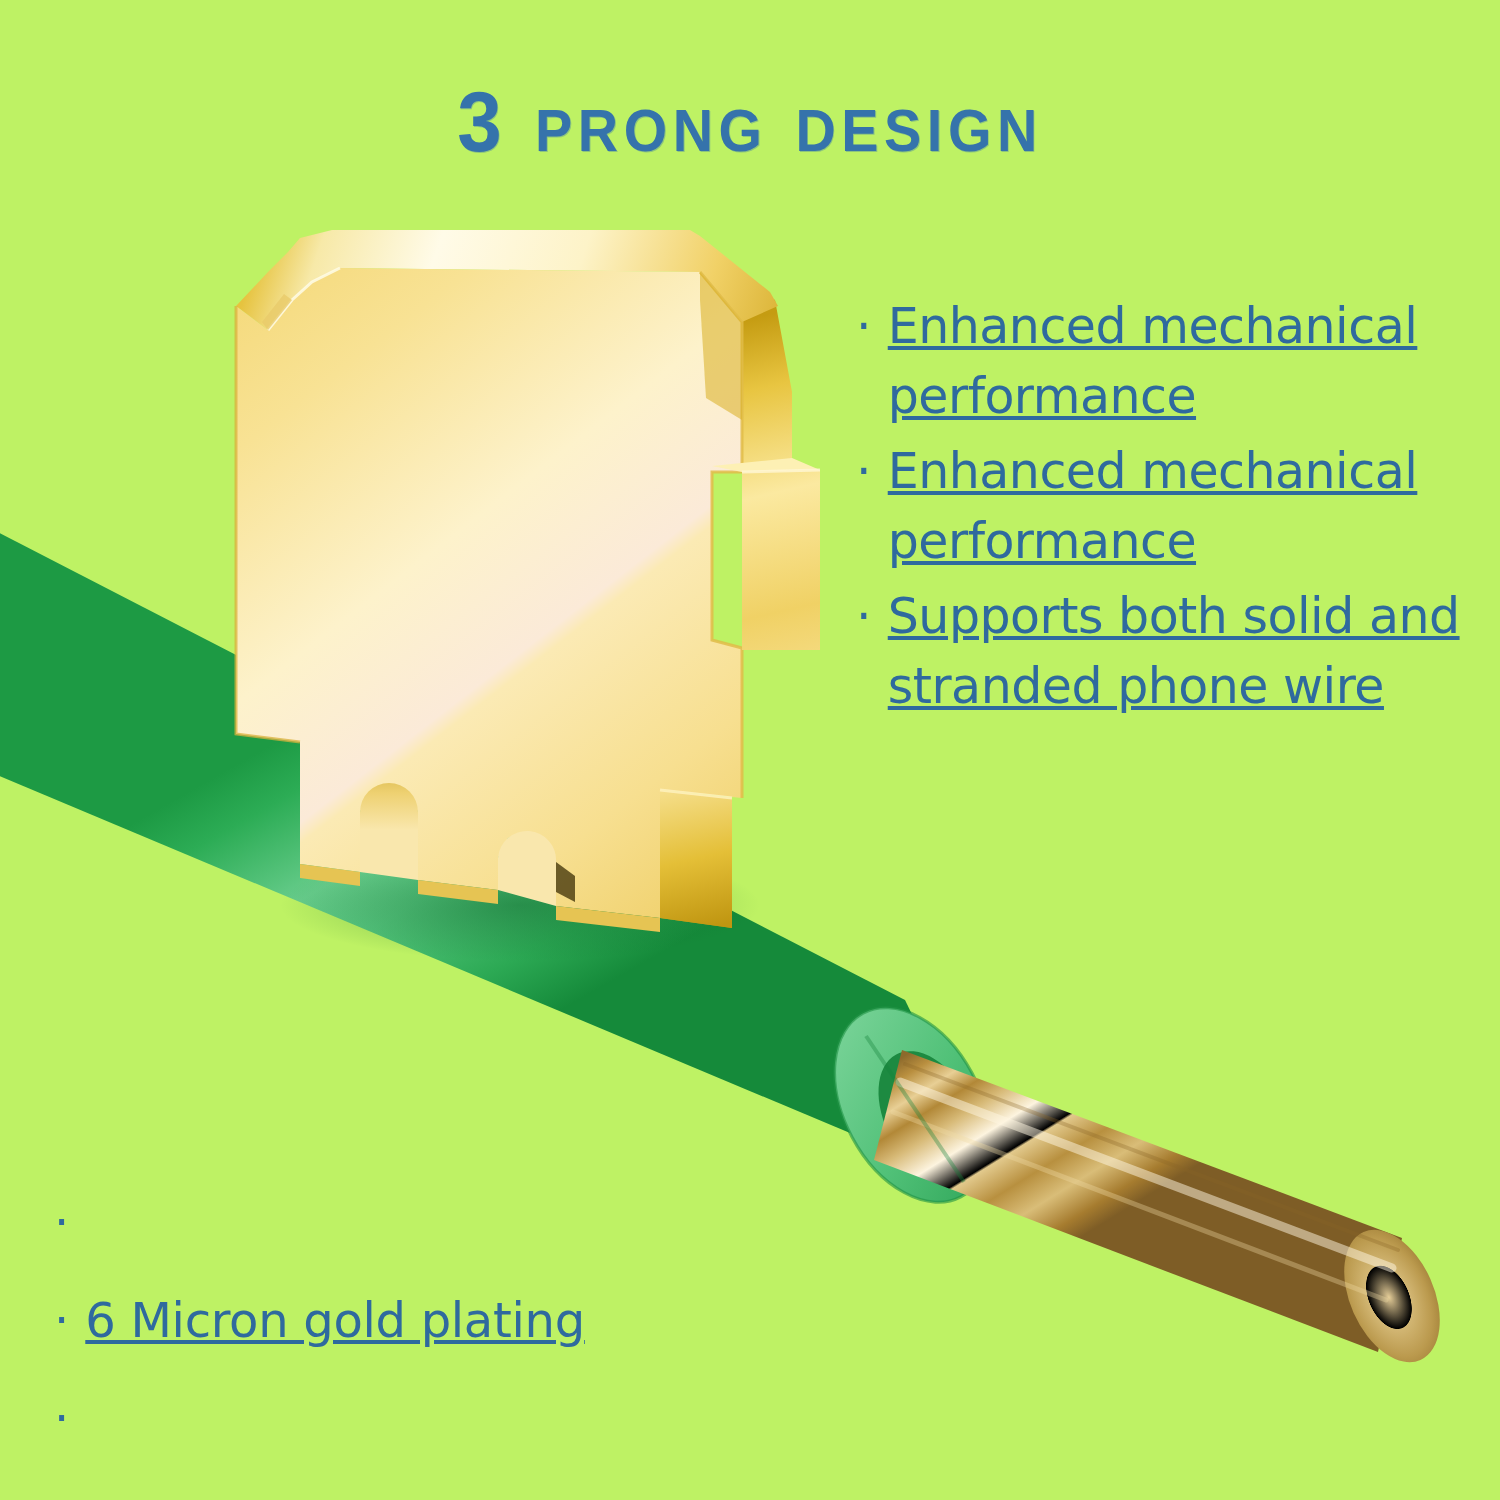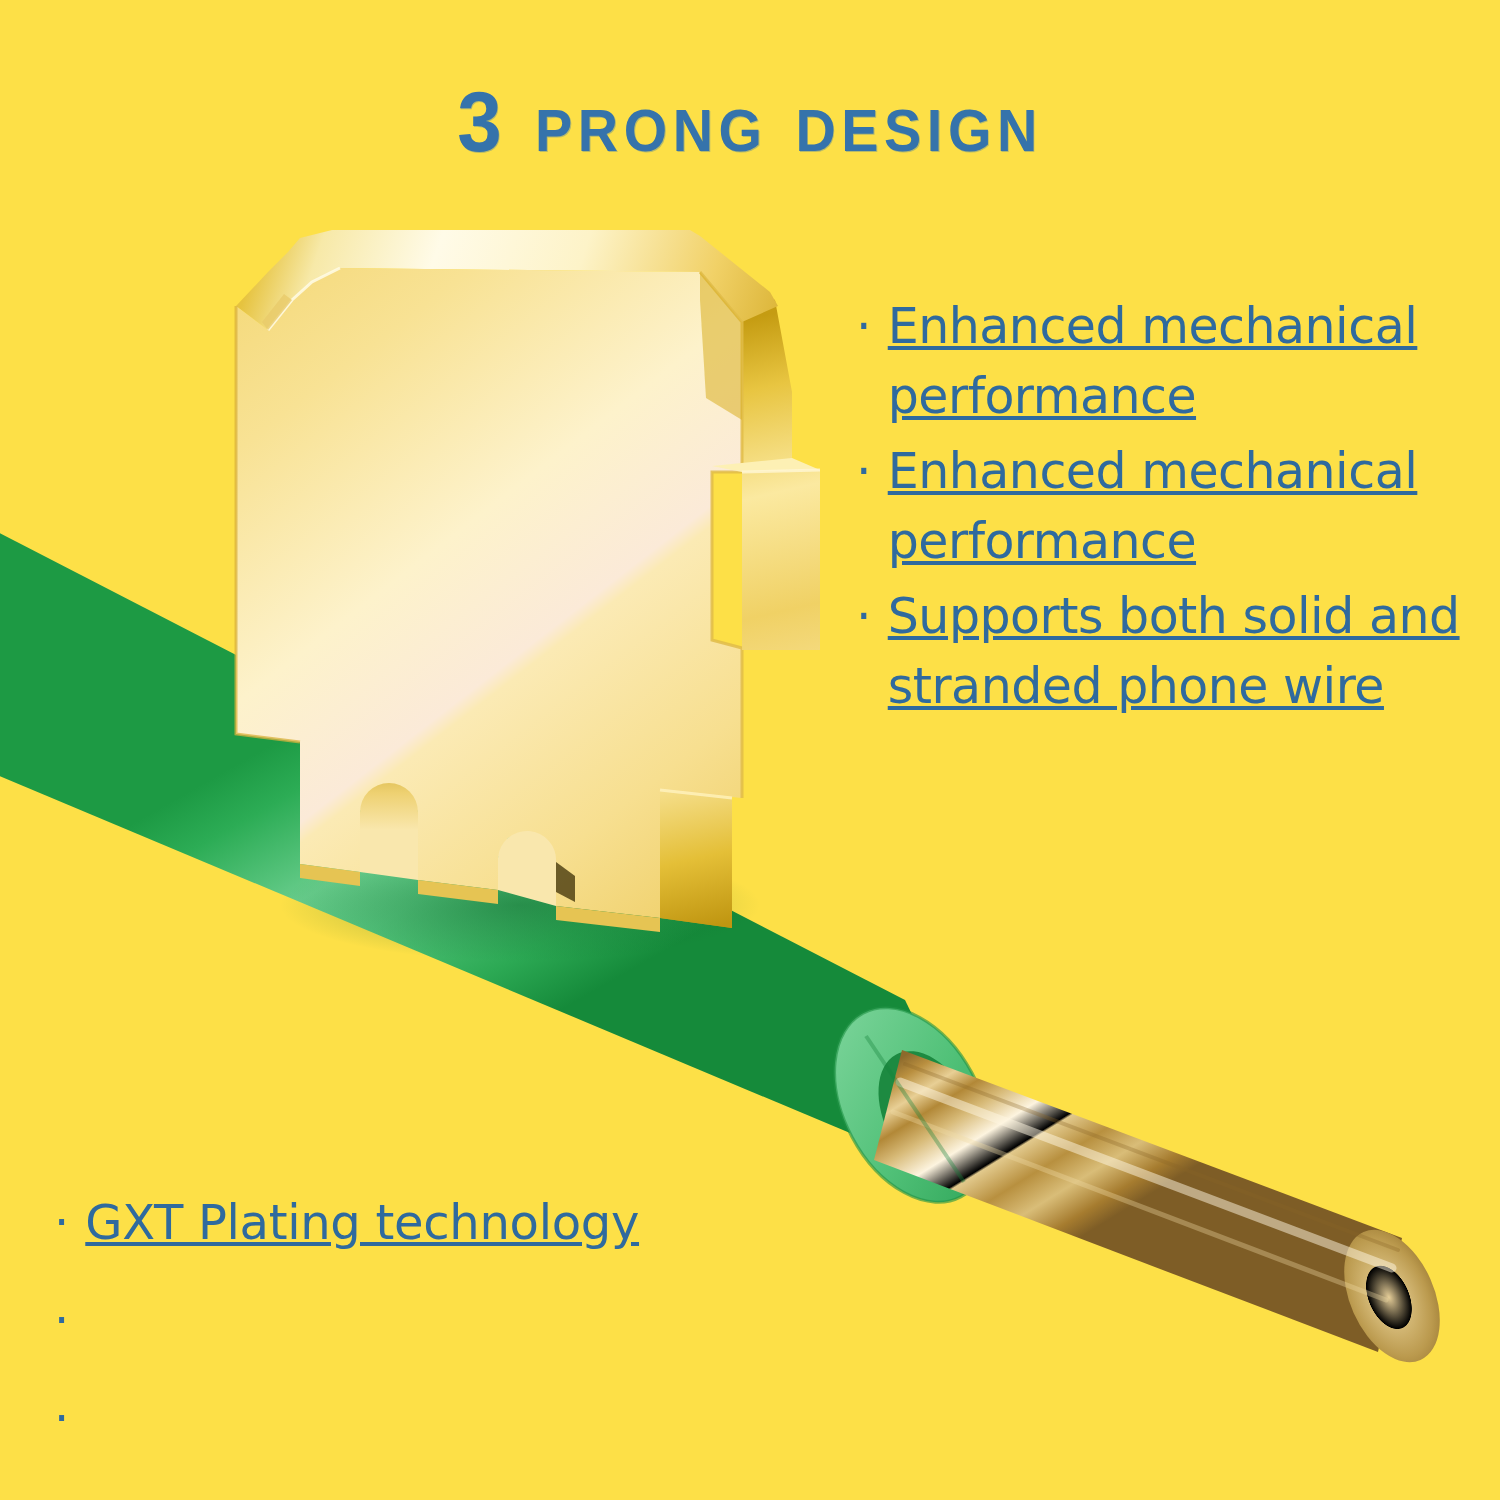--- a/index.html
+++ b/index.html
@@ -7,21 +7,21 @@
   body{
     width:1500px;height:1500px;
     background:#ffffff;
     font-family:"DejaVu Sans", sans-serif;
     overflow:hidden;
     position:relative;
   }
   #stage{
     position:absolute; left:0; top:0;
     width:1500px; height:1500px;
-    background:#fde047;
+    background:#bef264;
     overflow:hidden;
   }
 
   
   #title{
     position:absolute;
     left:0; top:78px;
     width:1500px;
     text-align:center;
     font-family:"Liberation Sans", sans-serif;
@@ -340,23 +340,23 @@
     </div>
     <div class="li">
       <span class="dot">·</span>
       <span class="txt">Supports both solid and stranded phone wire</span>
     </div>
   </div>
 
   <div id="left-bullets" class="bullets">
     <div class="li">
       <span class="dot">·</span>
-      <span class="txt">GXT Plating technology</span>
-    </div>
-    <div class="li">
-      <span class="dot">·</span>
+    </div>
+    <div class="li">
+      <span class="dot">·</span>
+      <span class="txt">6 Micron gold plating</span>
     </div>
     <div class="li">
       <span class="dot">·</span>
     </div>
   </div>
 
 </div>
 
 </body></html>

